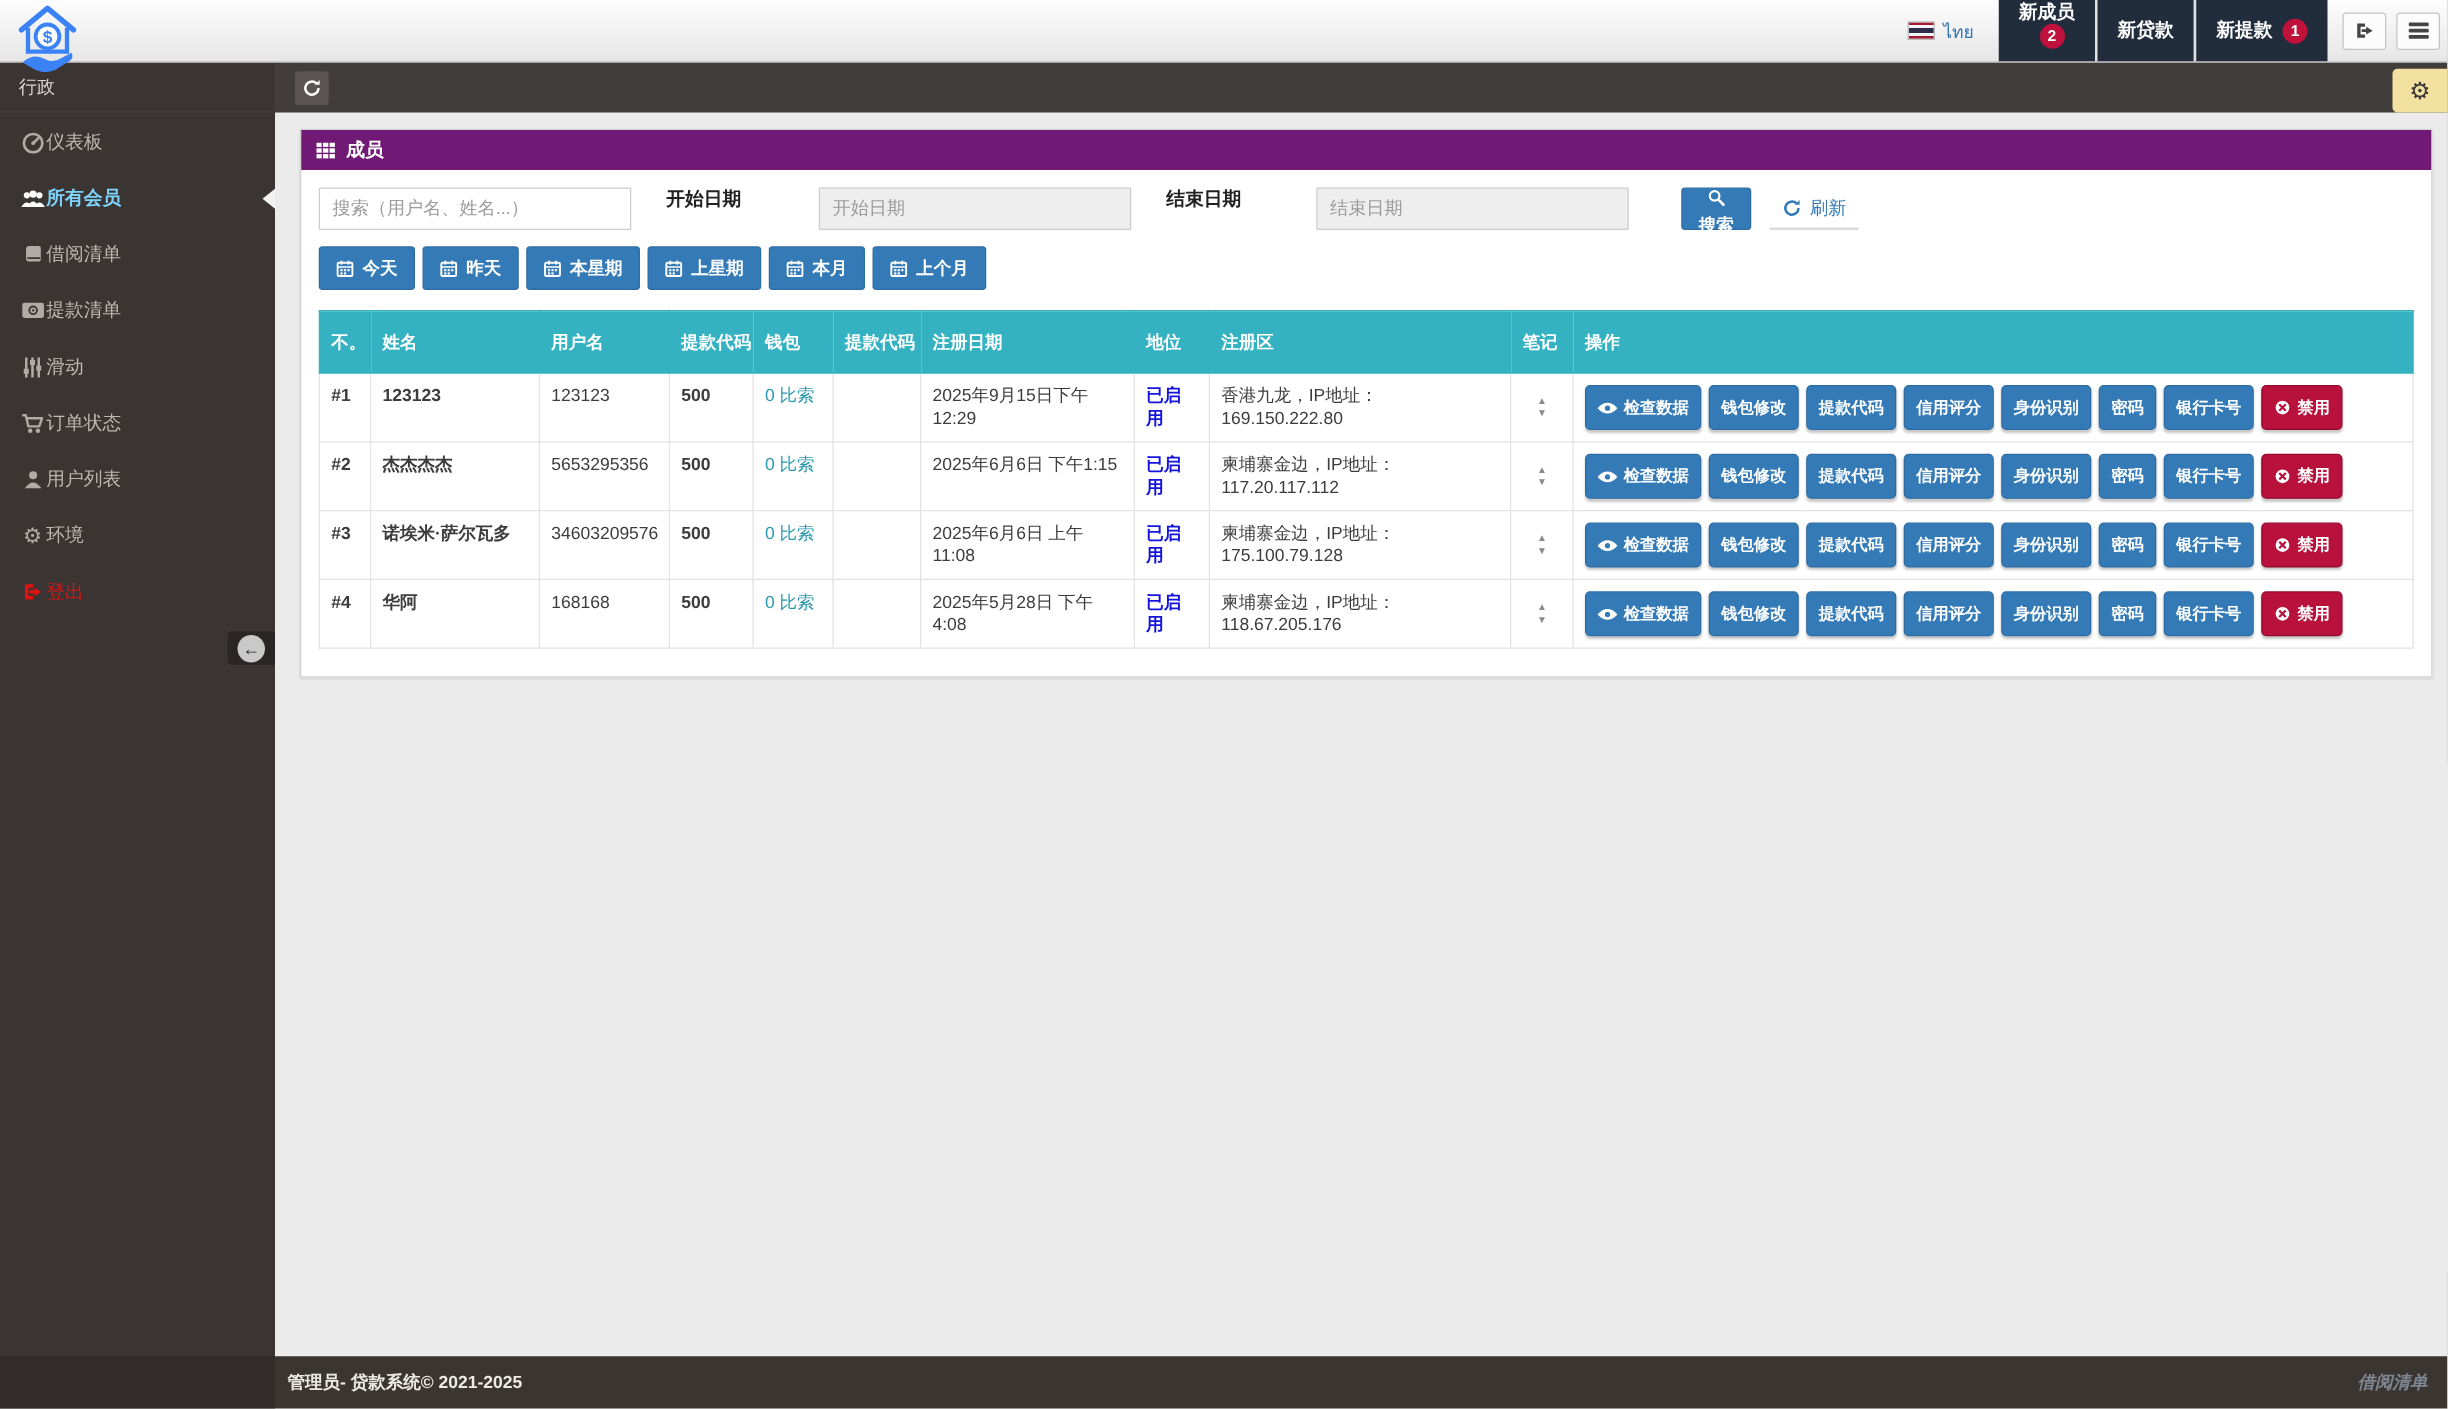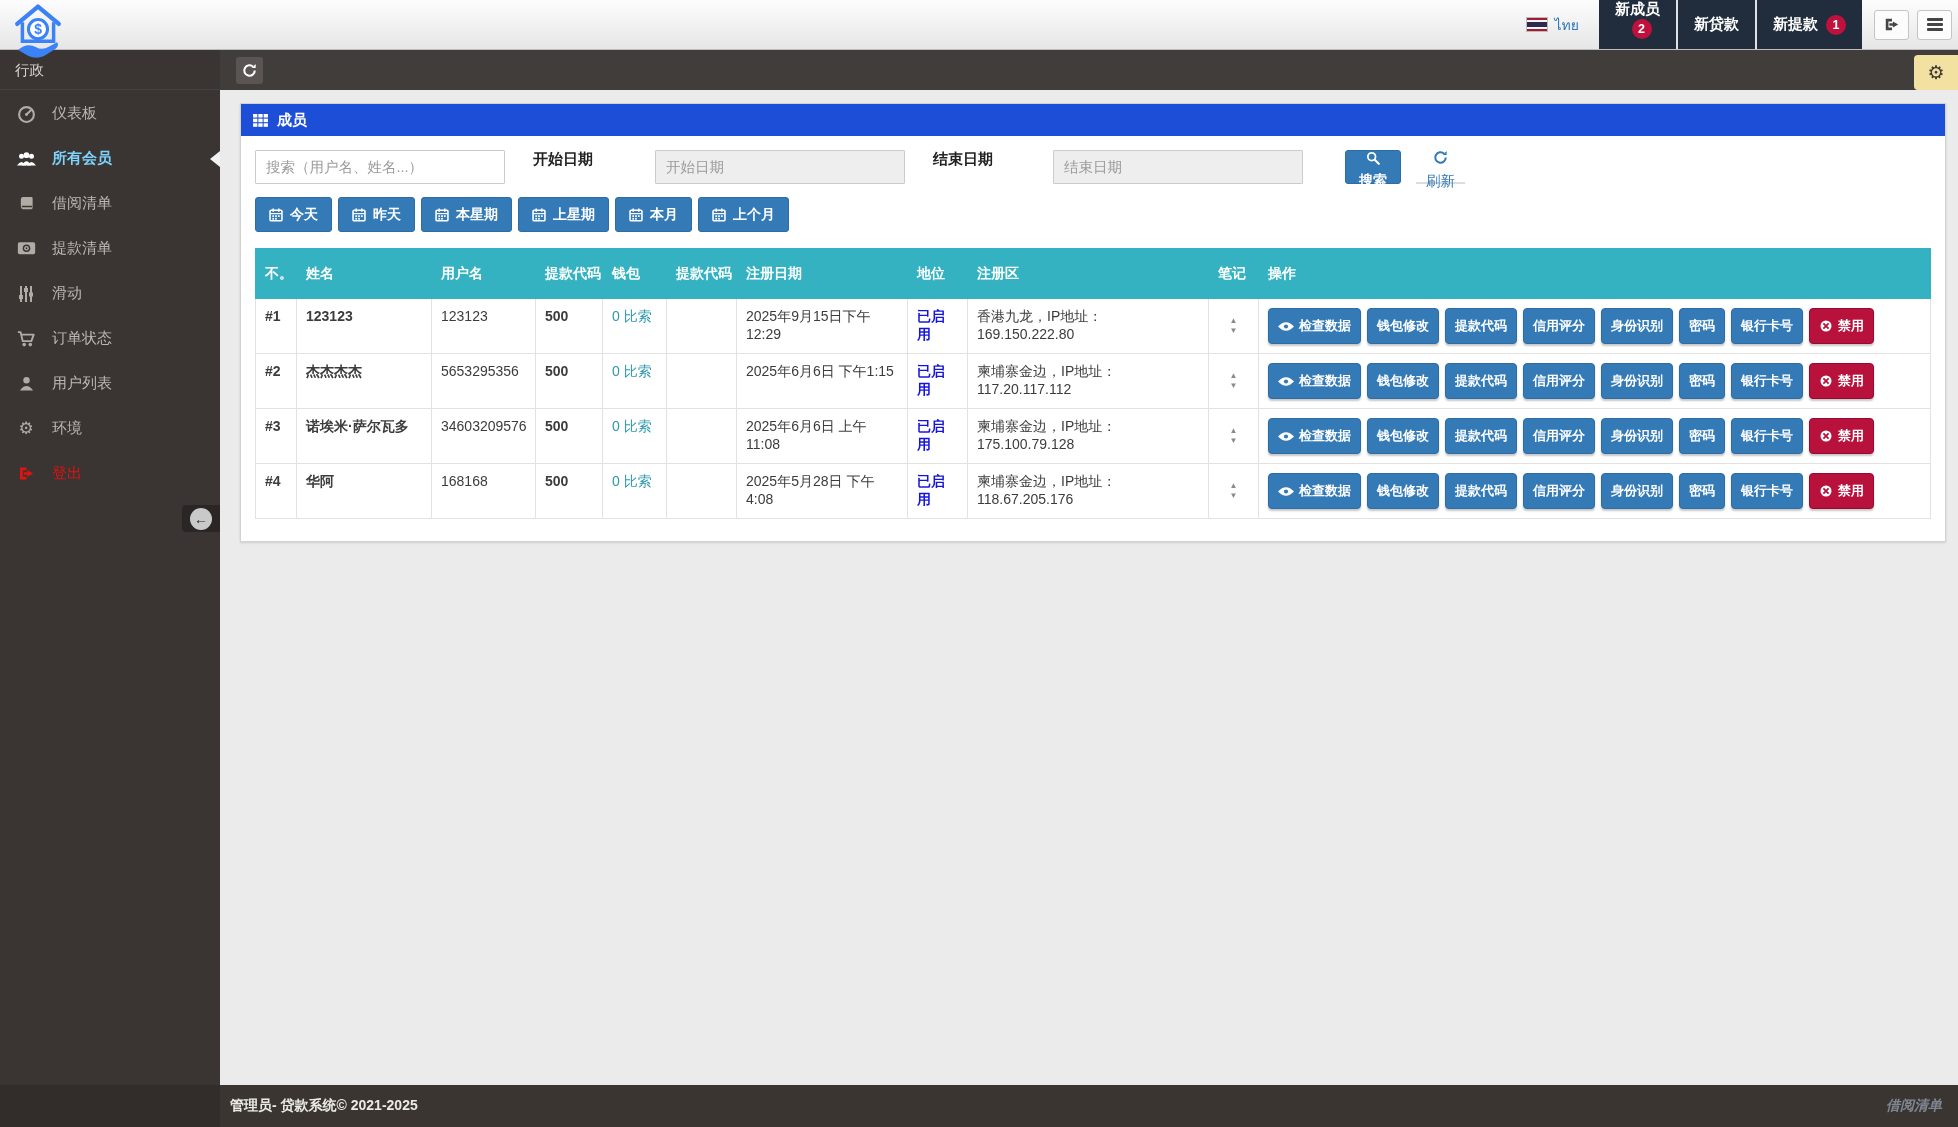--- a/index.html
+++ b/index.html
@@ -38,21 +38,21 @@
   .bars i { display:block; width:16px; height:2.5px; background:#454545; margin:2.5px 0; border-radius:1px; }
   
   .main-row { display:flex; height: 1077px; }
   .sidebar { position:relative; width:220px; background:#3a3432; flex:none; }
   .sidebar-header {
     height:40px; line-height:40px; padding-left:15px; color:#d8d4d1; font-size:14.5px;
     border-bottom:1px solid #474140;
   }
   .menu { list-style:none; padding-top:1px; }
   .menu-item {
-    position:relative; height:45px; display:flex; align-items:center; gap:15px;
+    position:relative; height:45px; display:flex; align-items:center; gap:0;
     padding-left:15px; color:#bdb7b2; font-size:15px; cursor:pointer;
   }
   .menu-item .mi { width:22px; display:flex; justify-content:center; color:#b1aba6; }
   .menu-item.active { color:#7dd3fc; font-weight:bold; }
   .menu-item.active .mi { color:#fff; }
   .menu-item.danger, .menu-item.danger .mi { color:#e01313; }
   .active-marker {
     position:absolute; right:0; top:50%; margin-top:-8px; width:0; height:0;
     border-top:8px solid transparent; border-bottom:8px solid transparent; border-right:10px solid #f2f2f2;
   }
@@ -73,21 +73,21 @@
   }
   .toolbar-gear {
     position:absolute; right:0; top:5px; width:44px; height:35px; background:#f2e1a0;
     border:none; border-radius:4px 0 0 4px; color:#3f3a38; font-size:19px;
     display:flex; align-items:center; justify-content:center; cursor:pointer;
   }
   
   .page { flex:1; padding:13px 12px 0 20px; background:#ebebeb; overflow:hidden; }
   .panel { background:#fff; border:1px solid #d2d2d2; box-shadow:0 1px 2px rgba(0,0,0,.12); }
   .panel-header {
-    height:32px; background:#1d4ed8; color:#fff; display:flex; align-items:center; gap:9px;
+    height:32px; background:#701a75; color:#fff; display:flex; align-items:center; gap:9px;
     padding:0 12px; font-size:15px; font-weight:bold;
   }
   .panel-body { padding:14px 14px 22px 14px; }
   .filter-row { display:flex; align-items:flex-start; }
   .input {
     height:34px; border:1px solid #ccc; border-radius:1px; padding:0 10px; font-size:14.5px;
     font-family:inherit; color:#333; outline:none;
   }
   .input::placeholder { color:#9b9b9b; }
   .search-input { width:250px; background:#fff; }
@@ -96,21 +96,21 @@
   .ml28 { margin-left:28px; } .ml60 { margin-left:60px; } .ml62 { margin-left:62px; }
   .btn-blue {
     display:inline-flex; align-items:center; gap:7px; background:#337ab7; border:1px solid #2e6da4;
     color:#fff; font-weight:bold; font-size:14px; border-radius:3px; height:34px; padding:0 13px;
     cursor:pointer; font-family:inherit;
   }
   .search-btn { margin-left:42px;flex-direction:column; }
   .refresh-link {
     margin-left:15px; display:inline-flex; align-items:center; gap:7px; color:#337ab7;
     font-size:14.5px; cursor:pointer; background:none; border:none; border-bottom:2px solid #dcdcdc;
-    height:34px; padding:0 10px; font-family:inherit;flex-direction:column;
+    height:34px; padding:0 10px; font-family:inherit;
   }
   .quick-row { display:flex; gap:6px; margin-top:13px; }
   .quick-btn { height:35px; font-size:14px; }
   
   .member-table { width:100%; border-collapse:collapse; margin-top:16px; table-layout:fixed; }
   .member-table th {
     background:#34b2c2; color:#fff; font-size:14px; font-weight:bold; text-align:left;
     padding:10px 9px; border:1px solid #34b2c2; border-left:1px solid rgba(255,255,255,.65);
     white-space:nowrap; overflow:hidden;
   }

